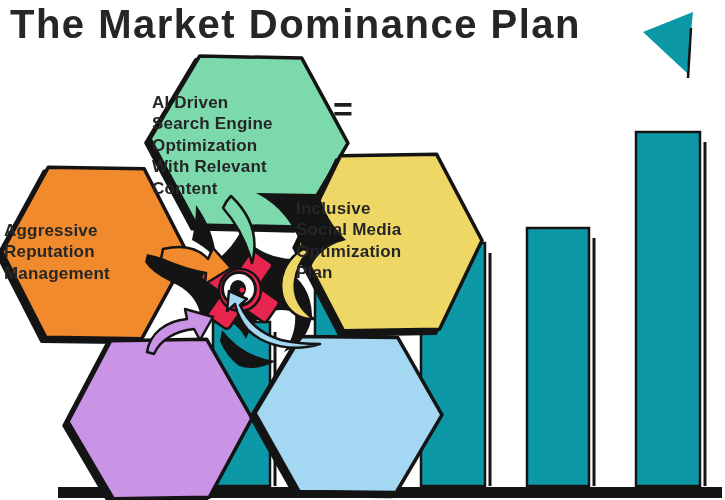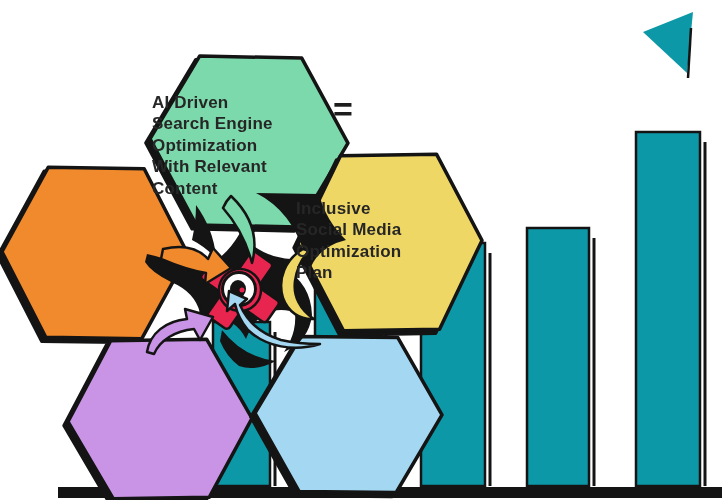--- a/index.html
+++ b/index.html
@@ -117,27 +117,31 @@
 
     <g stroke="#141414" stroke-width="2.5" stroke-linejoin="round">
       <path d="M231,196 C250,214 259,237 252,263 C248,248 239,226 223,208 C225,203 228,199 231,196 Z" fill="#7CD9AC"></path>
       <path d="M163,249 C184,244 199,249 208,259 L213,248 L231,268 L205,284 L206,273 C192,271 175,265 161,259 Z" fill="#F08A2C"></path>
       <path d="M303,249 C286,259 277,278 283,298 C288,312 300,320 314,319 C300,310 293,296 295,281 C297,268 302,257 310,251 Z" fill="#EFD765"></path>
       <path d="M147,352 C150,333 166,321 187,319 L185,309 L213,317 L200,340 L194,329 C175,331 160,340 154,354 Z" fill="#C994E6"></path>
       <path d="M320,344 C294,352 266,347 248,330 C242,323 237,313 235,304 L227,311 L229,291 L247,299 L240,305 C247,321 261,334 281,340 C294,343 307,344 320,344 Z" fill="#A3D7F2"></path>
     </g>
   </svg>
 
+  <div id="title" class="txt">The Market Dominance Plan</div>
 
   <div id="results" class="txt">
     <span class="eq">=</span>
   </div>
 
   <div id="lbl-seo" class="txt hex-label">AI Driven
 Search Engine
 Optimization
 With Relevant
 Content</div>
+  <div id="lbl-reputation" class="txt hex-label">Aggressive
+Reputation
+Management</div>
   <div id="lbl-social" class="txt hex-label">Inclusive
 Social Media
 Optimization
 Plan</div>
 </div>
 
 </body></html>

